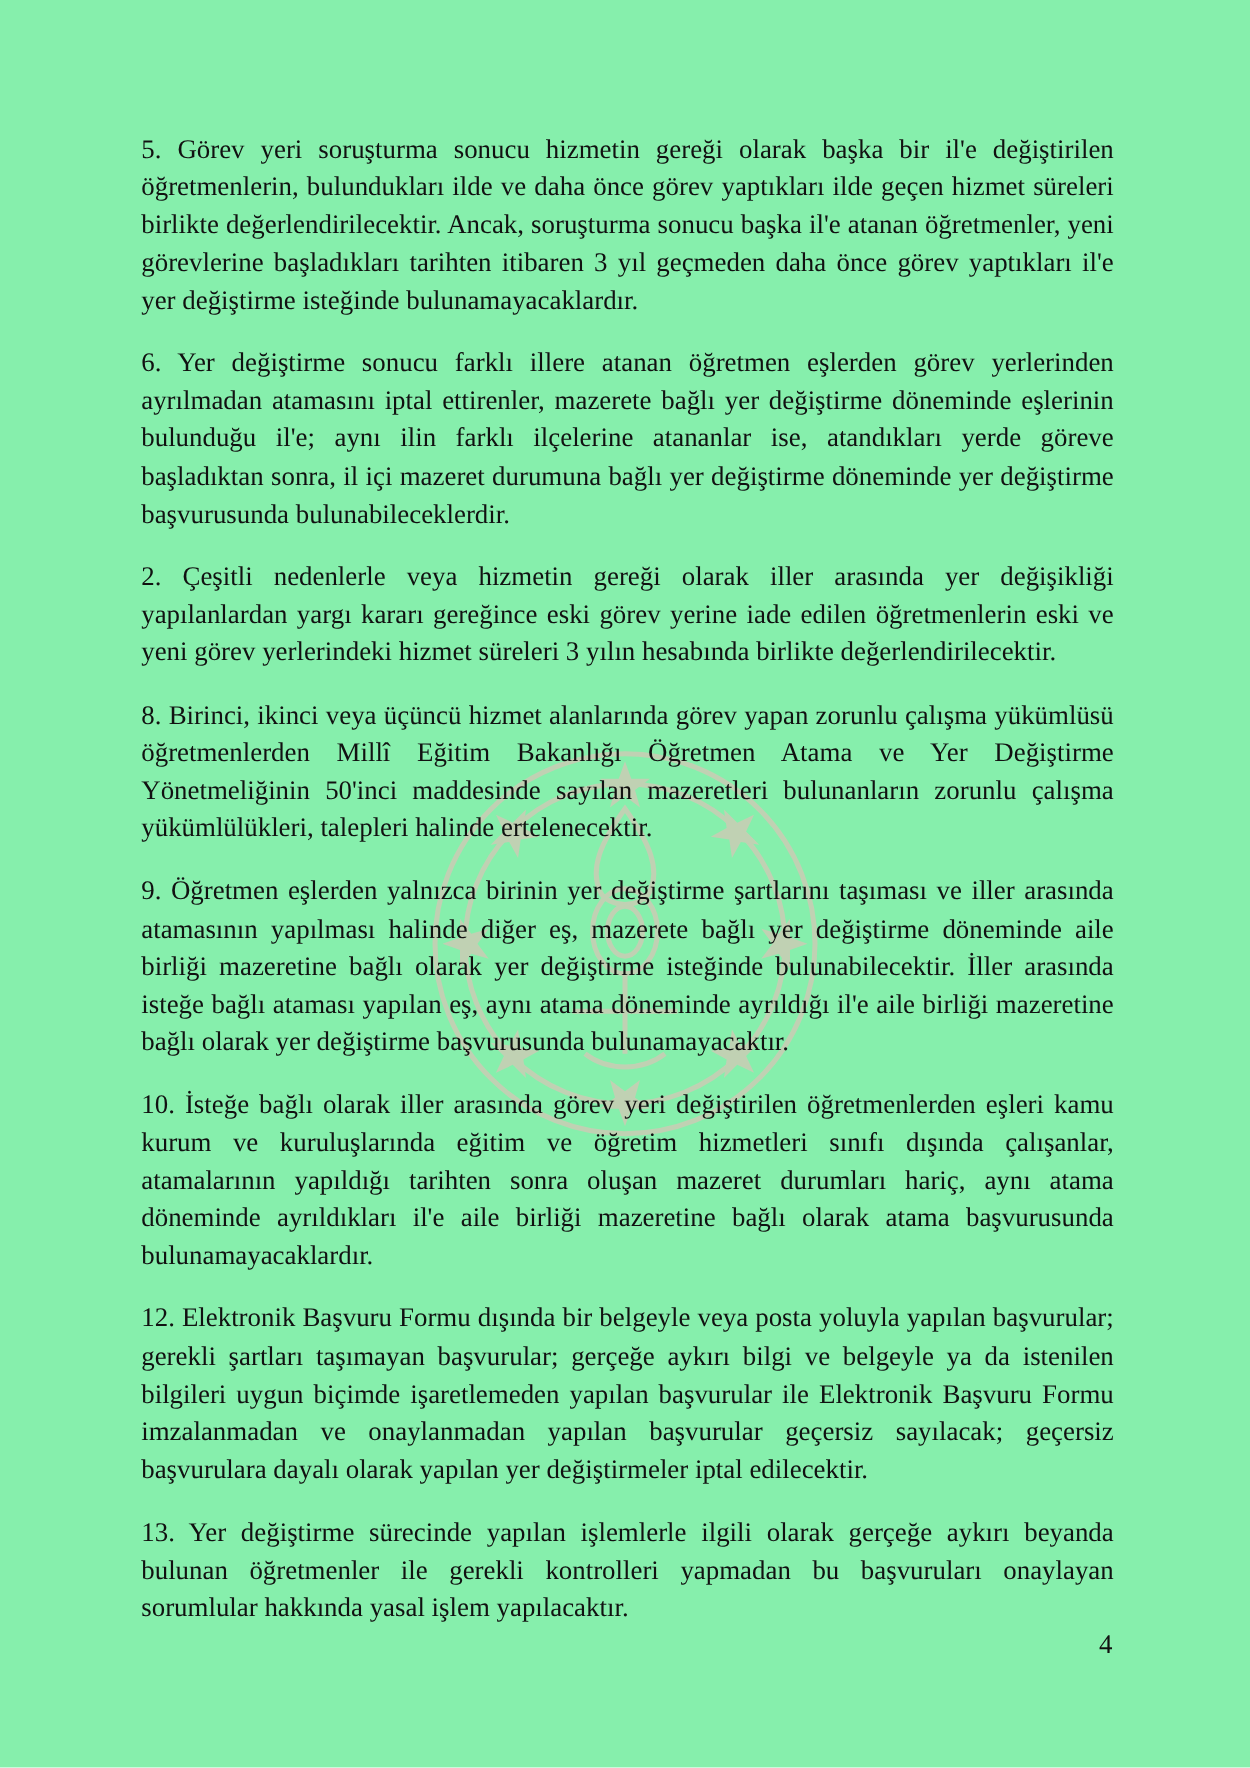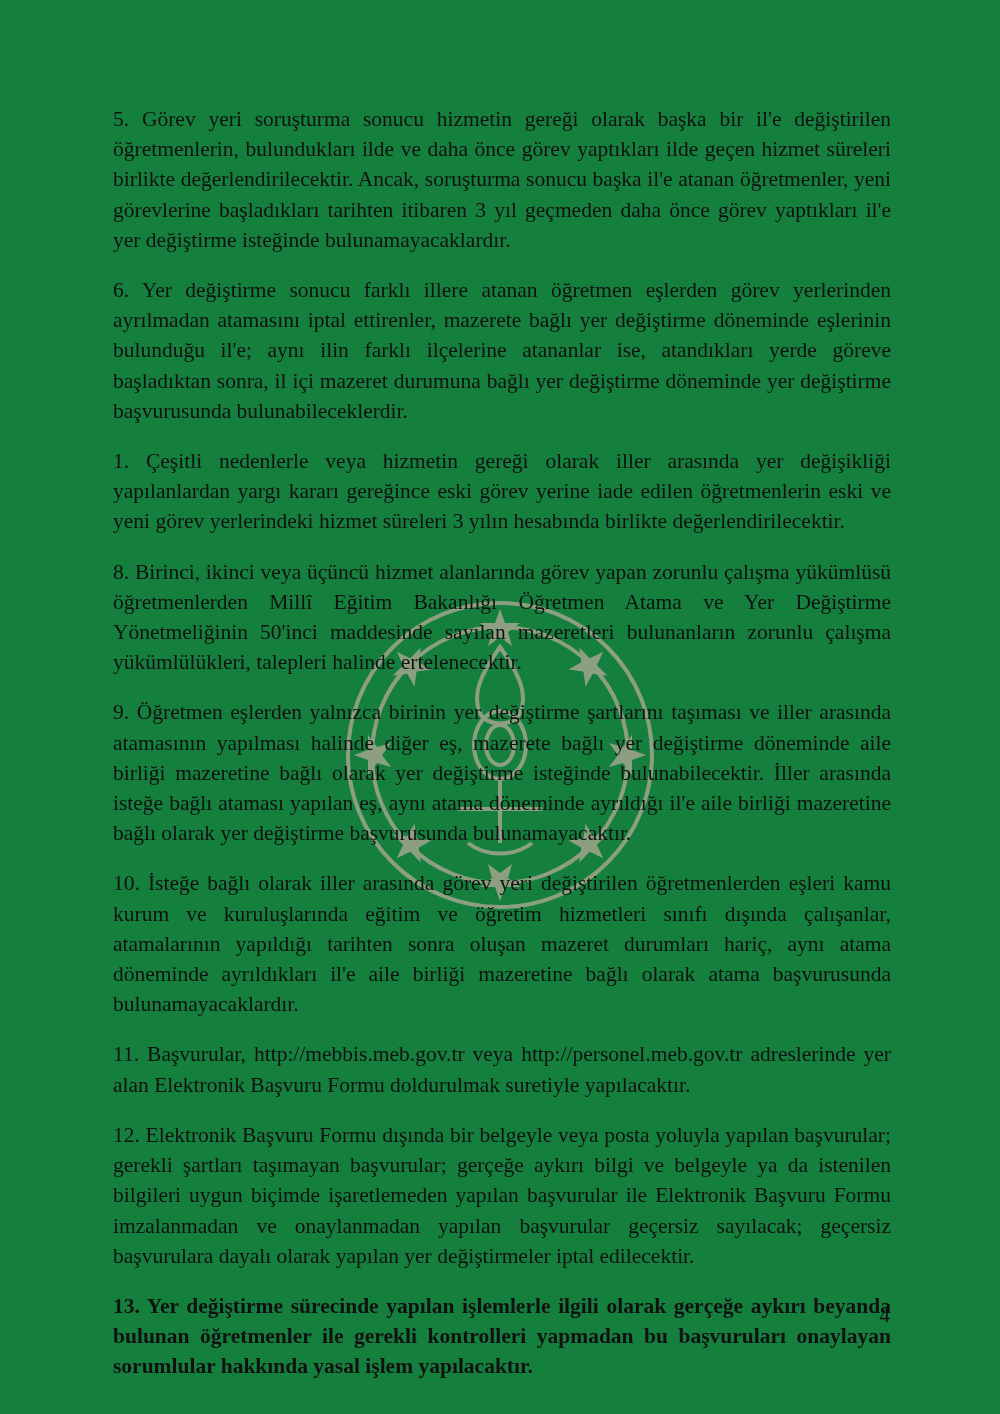--- a/index.html
+++ b/index.html
@@ -4,21 +4,21 @@
 <style>
   html, body {
     margin: 0;
     padding: 0;
     background: #ffffff;
   }
   .page {
     position: relative;
     width: 1000px;
     height: 1414px;
-    background: #15803d;
+    background: #86efac;
     overflow: hidden;
     font-family: "Liberation Serif", "DejaVu Serif", serif;
   }
 
   
   .watermark {
     position: absolute;
     left: 340px;
     top: 595px;
     width: 320px;
@@ -46,21 +46,20 @@
     font-size: 21.5px;
     line-height: 30.2px;
     color: #111111;
     text-align: justify;
     text-justify: inter-word;
     -webkit-hyphens: none;
     hyphens: none;
   }
   p.para:last-of-type {
     margin-bottom: 16px;
-    font-weight: bold;
   }
 
   
   .page-number {
     position: absolute;
     right: 110px;
     top: 1305px;
     font-size: 21.5px;
     line-height: 1;
     color: #111111;
@@ -113,24 +112,23 @@
         <path d="M160 184 L160 248"></path>
         <path d="M118 214 L202 214"></path>
         <path d="M128 248 C 146 262, 174 262, 192 248"></path>
       </g>
     </svg>
   </div>
 
   <div class="content">
     <p class="para">5. Görev yeri soruşturma sonucu hizmetin gereği olarak başka bir il'e değiştirilen öğretmenlerin, bulundukları ilde ve daha önce görev yaptıkları ilde geçen hizmet süreleri birlikte değerlendirilecektir. Ancak, soruşturma sonucu başka il'e atanan öğretmenler, yeni görevlerine başladıkları tarihten itibaren 3 yıl geçmeden daha önce görev yaptıkları il'e yer değiştirme isteğinde bulunamayacaklardır.</p>
     <p class="para">6. Yer değiştirme sonucu farklı illere atanan öğretmen eşlerden görev yerlerinden ayrılmadan atamasını iptal ettirenler, mazerete bağlı yer değiştirme döneminde eşlerinin bulunduğu il'e; aynı ilin farklı ilçelerine atananlar ise, atandıkları yerde göreve başladıktan sonra, il içi mazeret durumuna bağlı yer değiştirme döneminde yer değiştirme başvurusunda bulunabileceklerdir.</p>
-    <p class="para">1. Çeşitli nedenlerle veya hizmetin gereği olarak iller arasında yer değişikliği yapılanlardan yargı kararı gereğince eski görev yerine iade edilen öğretmenlerin eski ve yeni görev yerlerindeki hizmet süreleri 3 yılın hesabında birlikte değerlendirilecektir.</p>
+    <p class="para">2. Çeşitli nedenlerle veya hizmetin gereği olarak iller arasında yer değişikliği yapılanlardan yargı kararı gereğince eski görev yerine iade edilen öğretmenlerin eski ve yeni görev yerlerindeki hizmet süreleri 3 yılın hesabında birlikte değerlendirilecektir.</p>
     <p class="para">8. Birinci, ikinci veya üçüncü hizmet alanlarında görev yapan zorunlu çalışma yükümlüsü öğretmenlerden Millî Eğitim Bakanlığı Öğretmen Atama ve Yer Değiştirme Yönetmeliğinin 50'inci maddesinde sayılan mazeretleri bulunanların zorunlu çalışma yükümlülükleri, talepleri halinde ertelenecektir.</p>
     <p class="para">9. Öğretmen eşlerden yalnızca birinin yer değiştirme şartlarını taşıması ve iller arasında atamasının yapılması halinde diğer eş, mazerete bağlı yer değiştirme döneminde aile birliği mazeretine bağlı olarak yer değiştirme isteğinde bulunabilecektir. İller arasında isteğe bağlı ataması yapılan eş, aynı atama döneminde ayrıldığı il'e aile birliği mazeretine bağlı olarak yer değiştirme başvurusunda bulunamayacaktır.</p>
     <p class="para">10. İsteğe bağlı olarak iller arasında görev yeri değiştirilen öğretmenlerden eşleri kamu kurum ve kuruluşlarında eğitim ve öğretim hizmetleri sınıfı dışında çalışanlar, atamalarının yapıldığı tarihten sonra oluşan mazeret durumları hariç, aynı atama döneminde ayrıldıkları il'e aile birliği mazeretine bağlı olarak atama başvurusunda bulunamayacaklardır.</p>
-    <p class="para">11. Başvurular, http://mebbis.meb.gov.tr veya http://personel.meb.gov.tr adreslerinde yer alan Elektronik Başvuru Formu doldurulmak suretiyle yapılacaktır.</p>
     <p class="para">12. Elektronik Başvuru Formu dışında bir belgeyle veya posta yoluyla yapılan başvurular; gerekli şartları taşımayan başvurular; gerçeğe aykırı bilgi ve belgeyle ya da istenilen bilgileri uygun biçimde işaretlemeden yapılan başvurular ile Elektronik Başvuru Formu imzalanmadan ve onaylanmadan yapılan başvurular geçersiz sayılacak; geçersiz başvurulara dayalı olarak yapılan yer değiştirmeler iptal edilecektir.</p>
     <p class="para">13. Yer değiştirme sürecinde yapılan işlemlerle ilgili olarak gerçeğe aykırı beyanda bulunan öğretmenler ile gerekli kontrolleri yapmadan bu başvuruları onaylayan sorumlular hakkında yasal işlem yapılacaktır.</p>
   </div>
 
   <div class="page-number">4</div>
 
 </div>
 
 </body></html>

